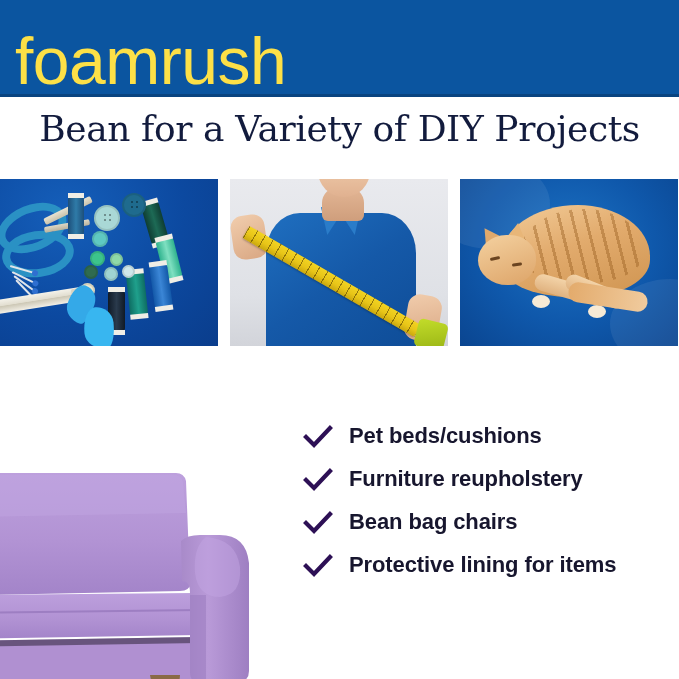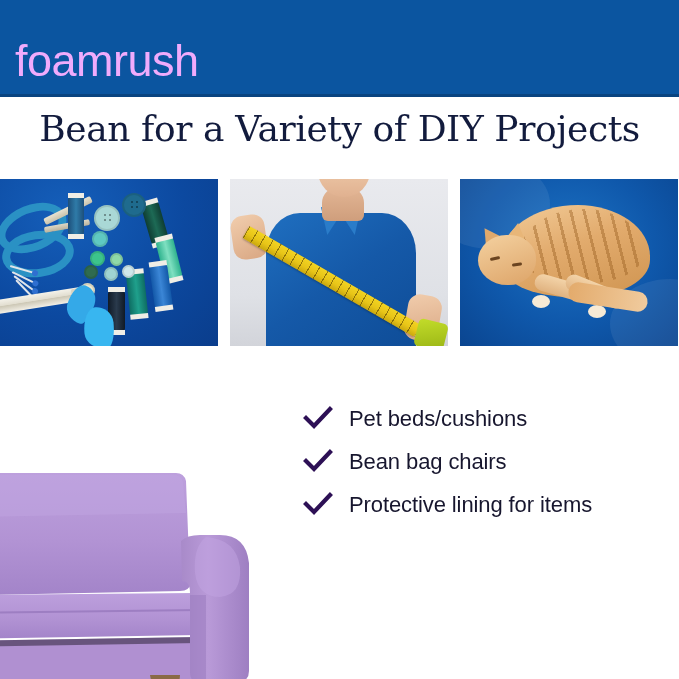--- a/index.html
+++ b/index.html
@@ -26,26 +26,26 @@
     top: 0;
     width: 679px;
     height: 97px;
     background: #0b55a0;
     border-bottom: 3px solid #0a4480;
     box-sizing: border-box;
   }
   .brand-logo {
     position: absolute;
     left: 15px;
-    top: 38px;
+    top: 28px;
     font-family: "Liberation Sans", sans-serif;
-    font-size: 45px;
+    font-size: 66px;
     font-weight: 300;
     letter-spacing: -0.5px;
-    color: #f0abfc;
+    color: #fde047;
     line-height: 1;
     white-space: nowrap;
   }
 
   
   .headline {
     position: absolute;
     left: 0;
     top: 108px;
     width: 679px;
@@ -289,22 +289,23 @@
 
   
   .features {
     position: absolute;
     left: 303px;
     top: 406px;
     width: 376px;
   }
   .feature-row {
     display: flex;
-    align-items: flex-start;
+    align-items: flex-end;
     height: 43px;
+    font-weight: bold;
   }
   .check-icon {
     flex: 0 0 auto;
     width: 30px;
     height: 24px;
     margin-right: 16px;
   }
   .check-icon svg { display:block; }
   .feature-label {
     font-family: "Liberation Sans", sans-serif;
@@ -416,20 +417,28 @@
 
     <div class="feature-row">
       <span class="check-icon">
         <svg width="30" height="24" viewBox="0 0 30 24">
             <path d="M3 12 L11 20 L27 3" fill="none" stroke="#2d1055" stroke-width="4.2" stroke-linecap="square" stroke-linejoin="miter"></path>
           </svg>
       </span>
       <span class="feature-label">Pet beds/cushions</span>
     </div>
 
+    <div class="feature-row">
+      <span class="check-icon">
+        <svg width="30" height="24" viewBox="0 0 30 24">
+            <path d="M3 12 L11 20 L27 3" fill="none" stroke="#2d1055" stroke-width="4.2" stroke-linecap="square" stroke-linejoin="miter"></path>
+          </svg>
+      </span>
+      <span class="feature-label">Furniture reupholstery</span>
+    </div>
 
     <div class="feature-row">
       <span class="check-icon">
         <svg width="30" height="24" viewBox="0 0 30 24">
             <path d="M3 12 L11 20 L27 3" fill="none" stroke="#2d1055" stroke-width="4.2" stroke-linecap="square" stroke-linejoin="miter"></path>
           </svg>
       </span>
       <span class="feature-label">Bean bag chairs</span>
     </div>
 

